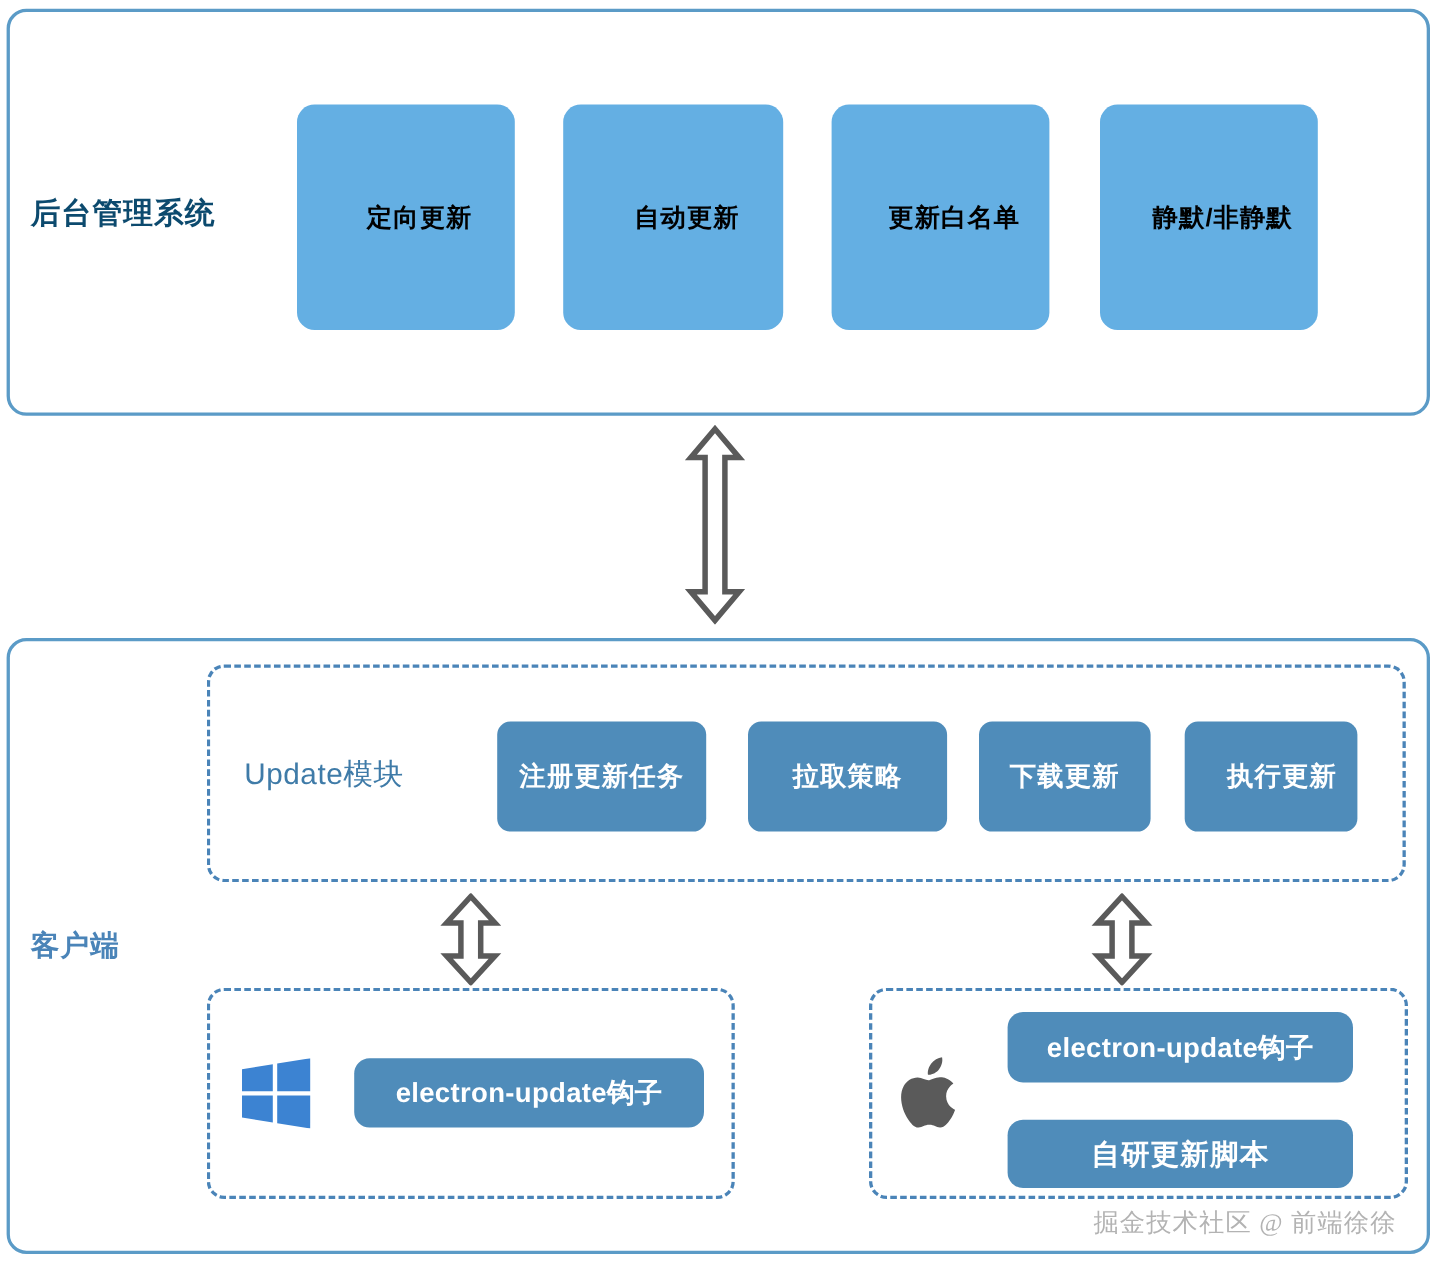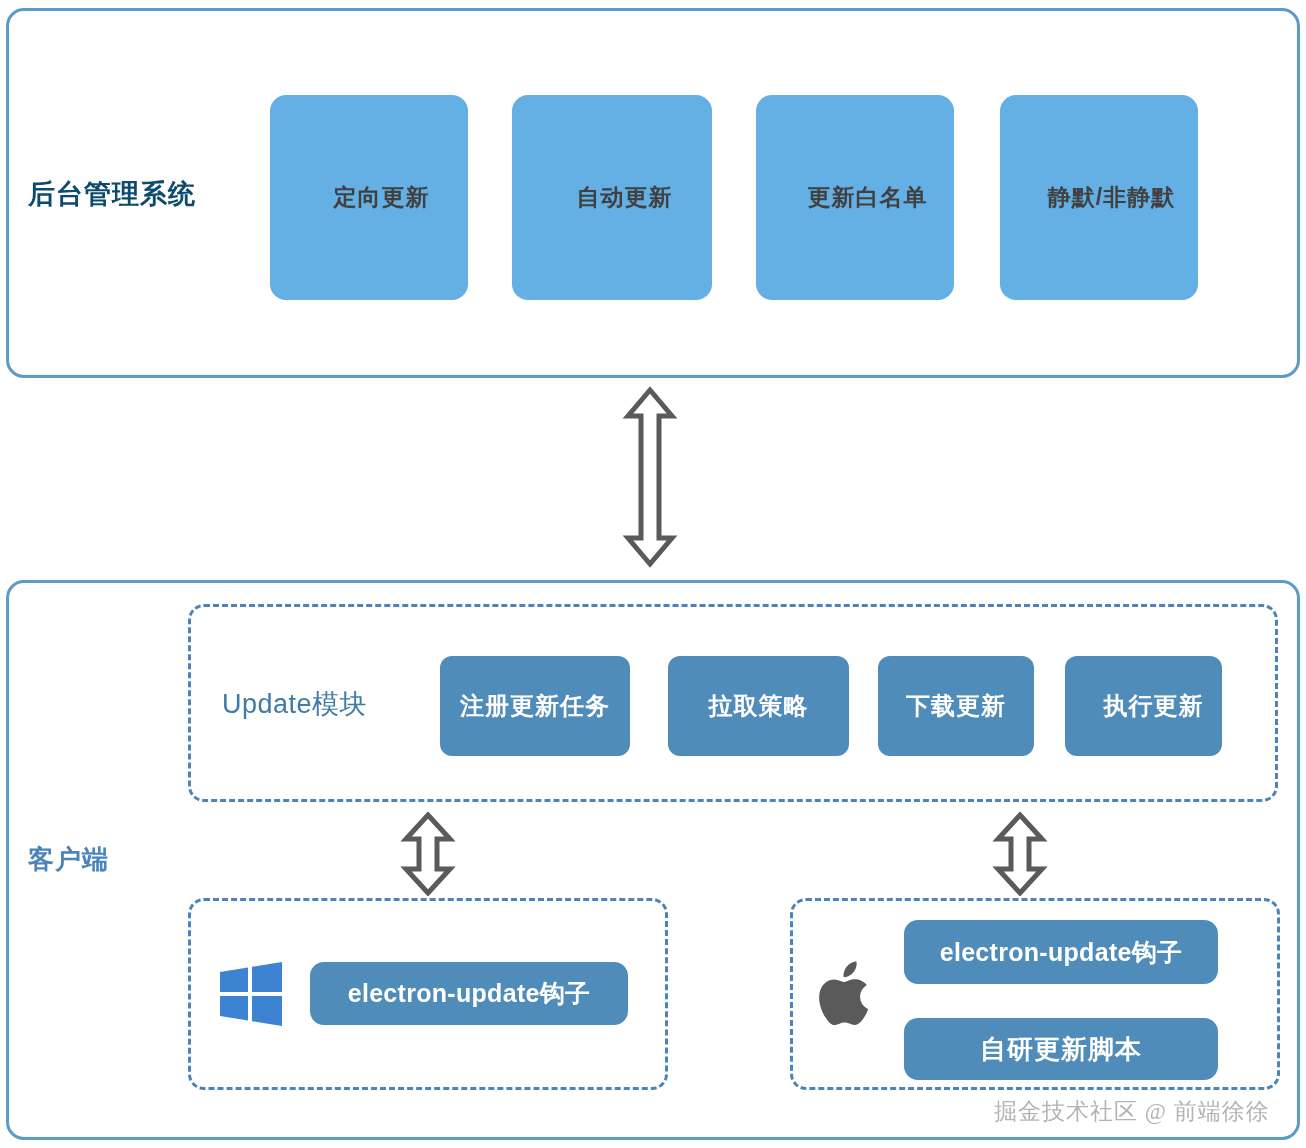--- a/index.html
+++ b/index.html
@@ -39,21 +39,21 @@
     left:28px;top:842px;
     font-size:26px;
     color:#4a84b8;
   }
 
   
   .chip-lite{
     position:absolute;
     background:#64afe3;
     border-radius:16px;
-    color:#404040;
+    color:#000000;
     font-size:23px;
     font-weight:bold;
     display:flex;
     align-items:center;
     justify-content:center;
     letter-spacing:1px;
     top:95px;height:205px;
     box-sizing:border-box;
     text-align:center;
     padding-left:25px;
@@ -87,20 +87,21 @@
   .chip-dark{
     position:absolute;
     background:#4f8cba;
     border-radius:12px;
     color:#ffffff;
     font-weight:bold;
     display:flex;align-items:center;justify-content:center;
     box-sizing:border-box;
     text-align:center;
     white-space:nowrap;
+    margin-left:12px;
   }
   .mod-chip{top:656px;height:100px;font-size:24px;letter-spacing:1px;}
   #chip-zhuce{left:440px;width:190px;}
   #chip-laqu{left:668px;width:181px;}
   #chip-xiazai{left:878px;width:156px;}
   #chip-zhixing{left:1065px;width:157px;padding-left:20px;}
 
   
   #chip-win-hook{
     left:310px;top:962px;width:318px;height:63px;

